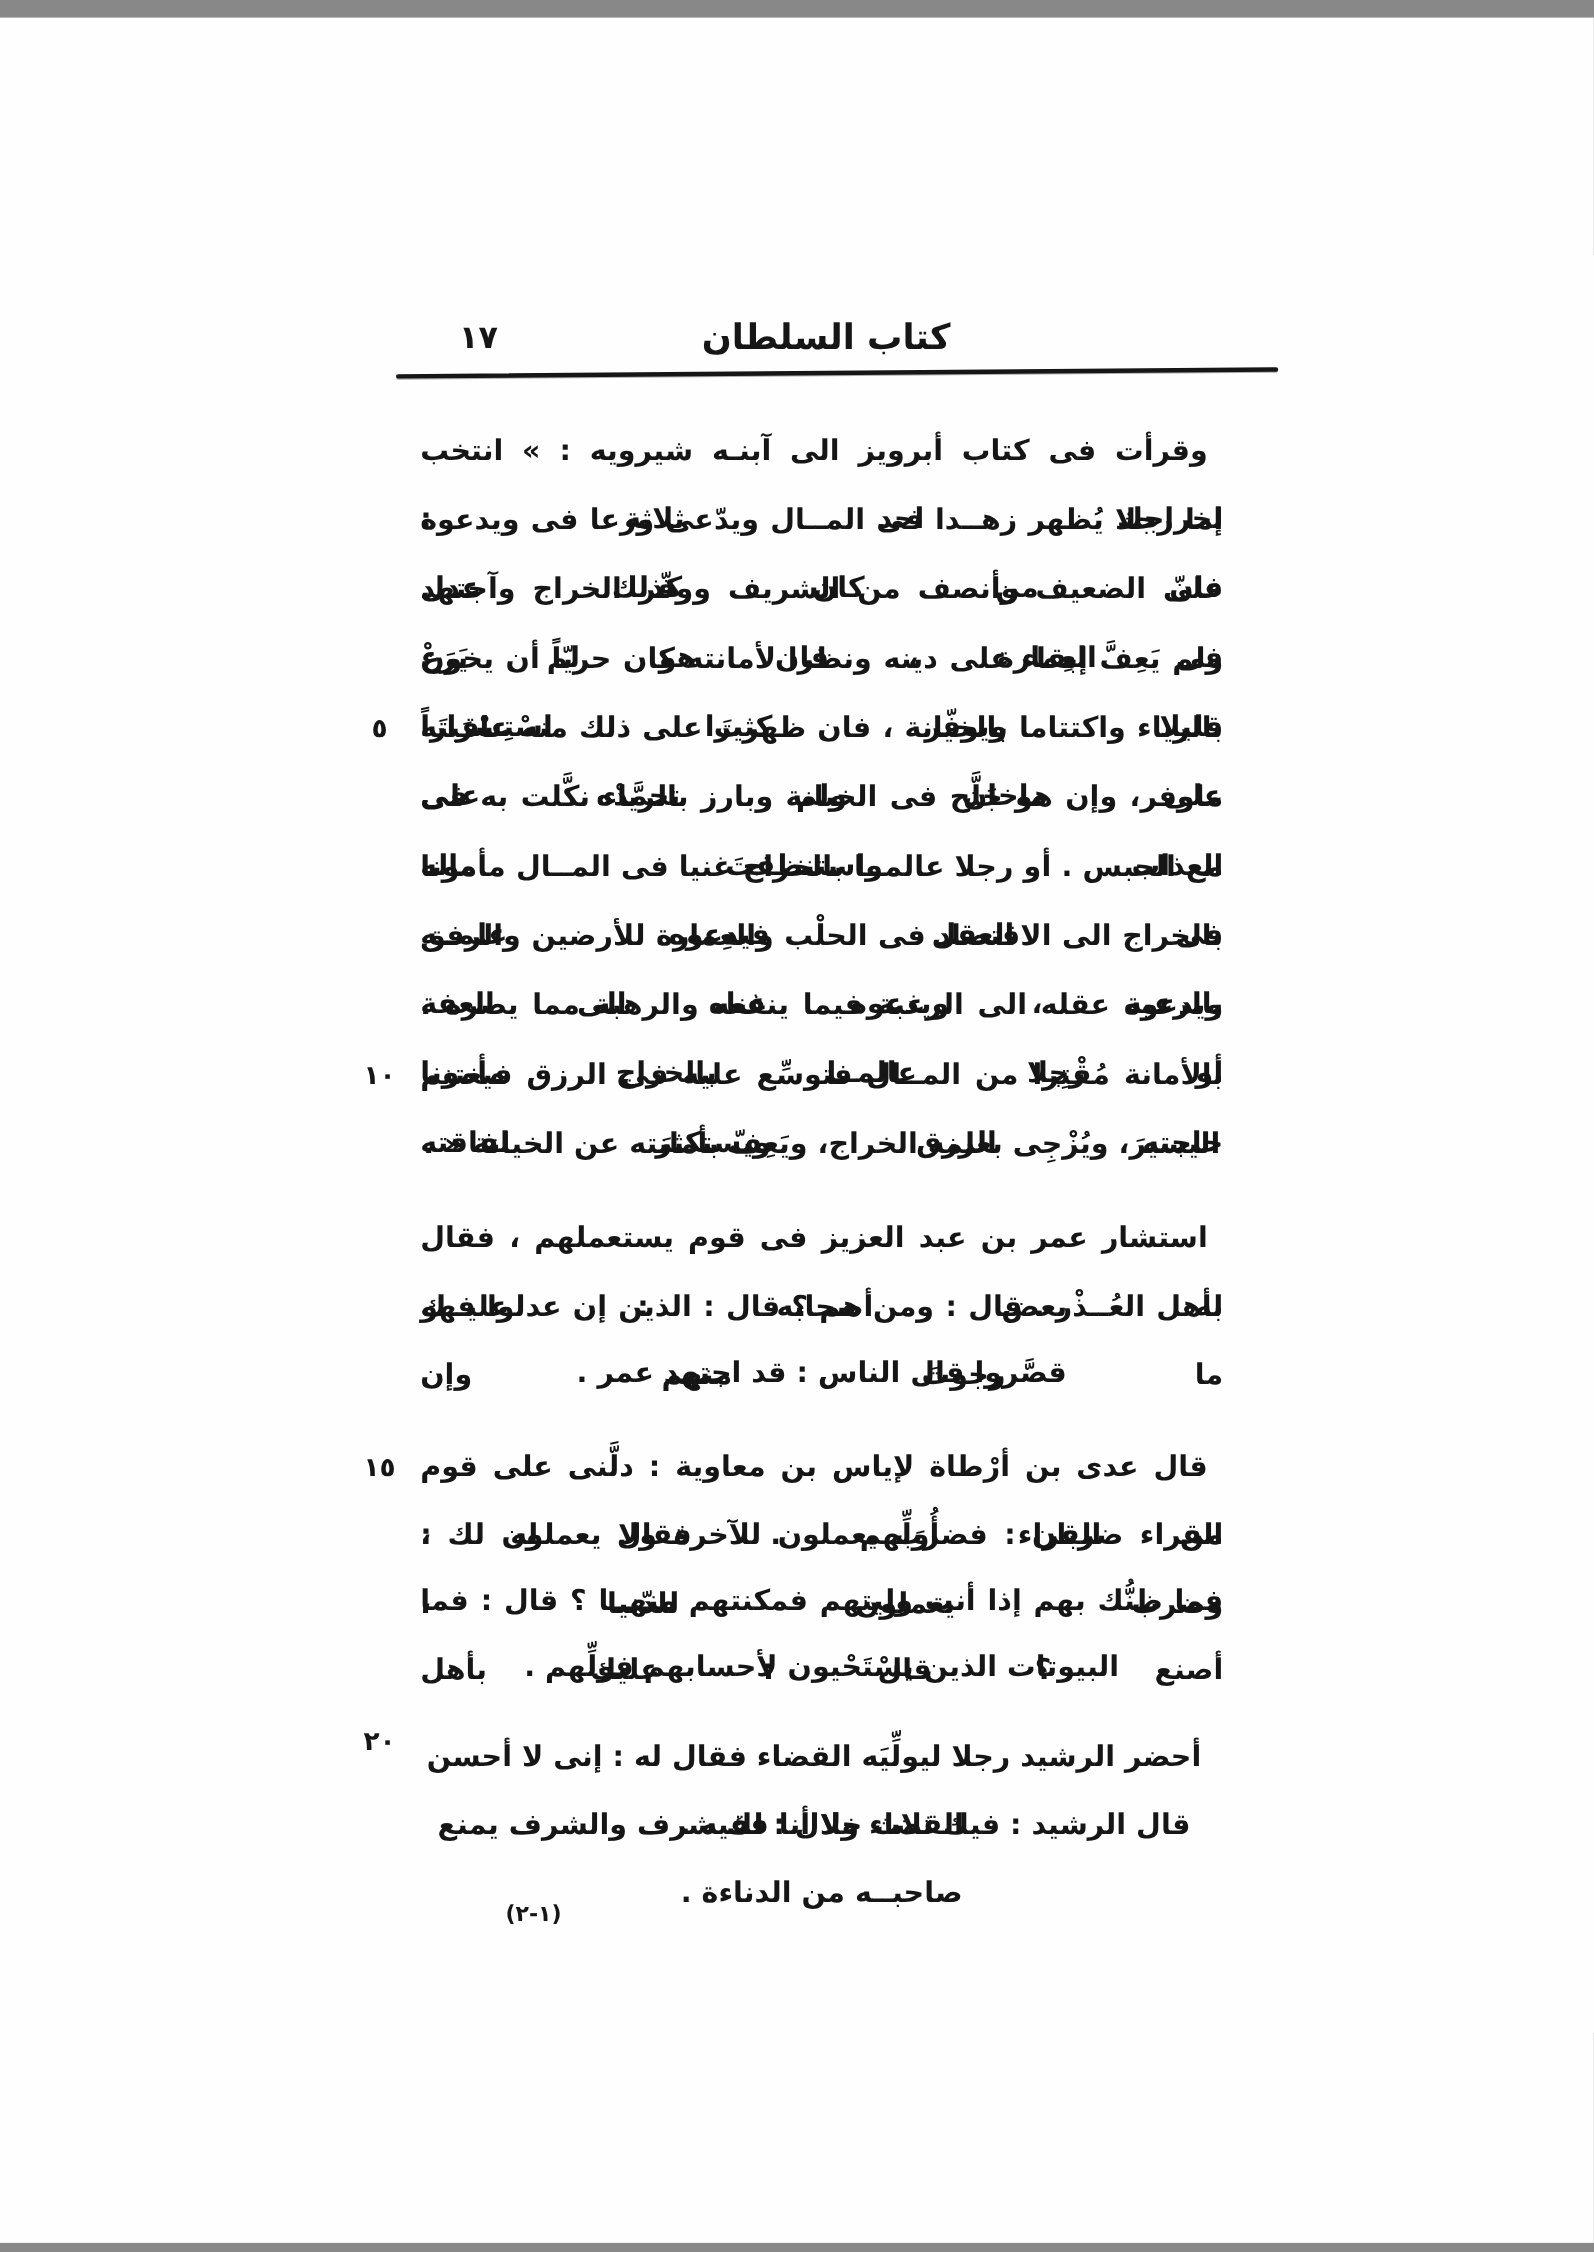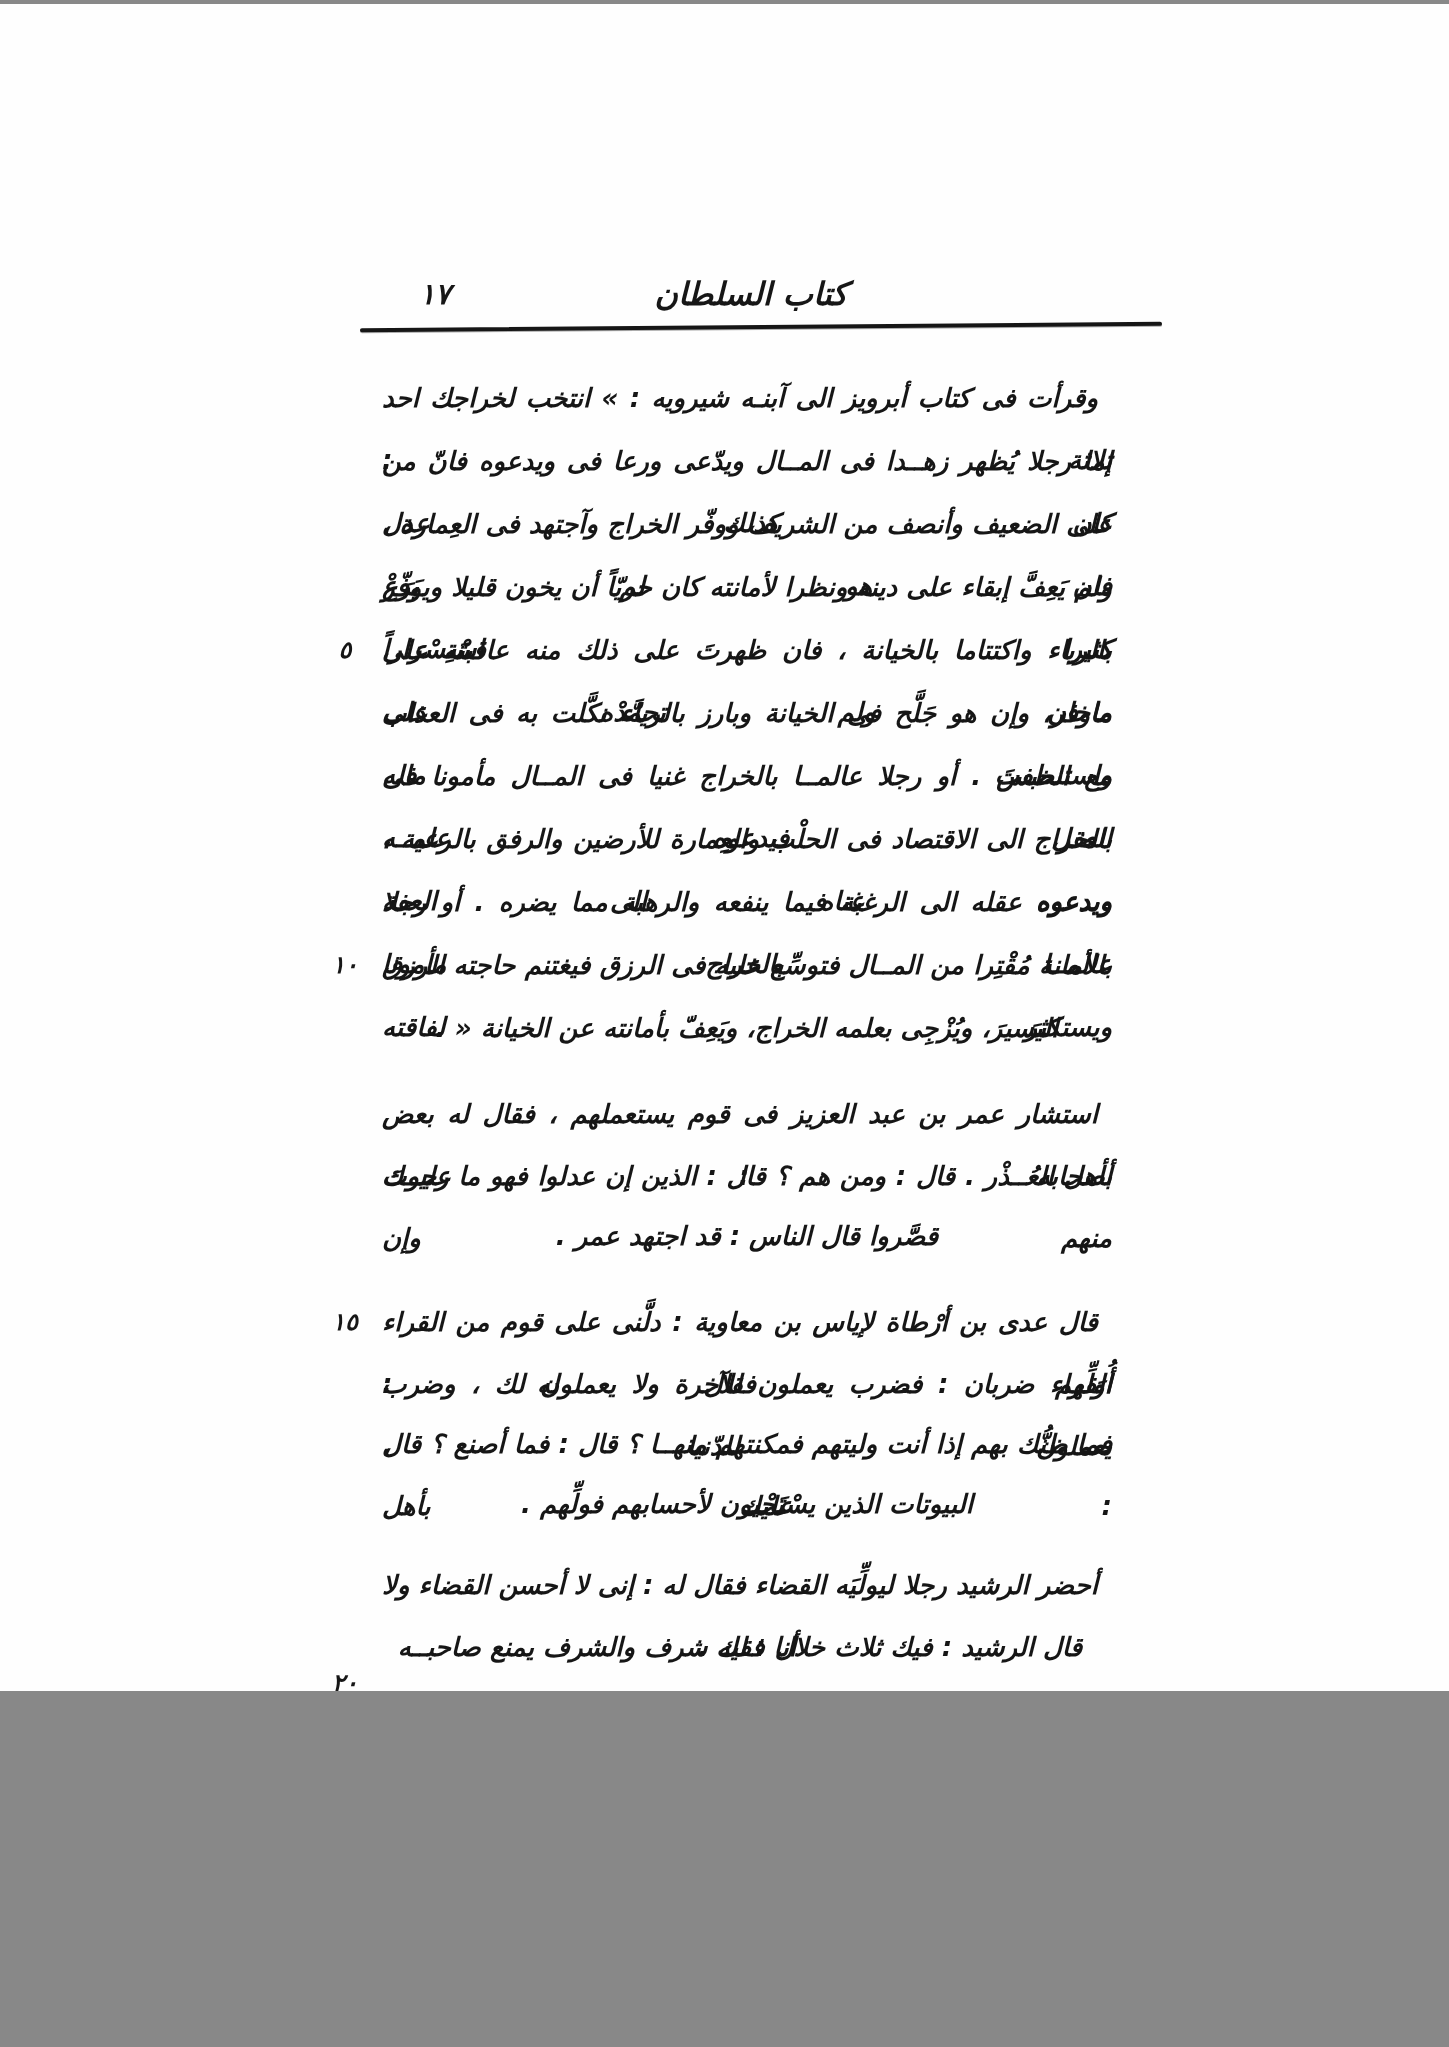--- a/index.html
+++ b/index.html
@@ -2,27 +2,26 @@
 <html lang="ar" style="--ink: #161616; --paper: #fefefe;"><head>
 <meta charset="utf-8">
 <style>
   :root{
     --ink:#161616;
     --paper:#fefefe;
   }
   html,body{margin:0;padding:0;background:#888;}
   .page{
     position:relative;
-    width:1449px;height:1687px;
-    margin:4px auto;
+    width:1449px;height:2023px;
+    margin:16px auto;
     background:var(--paper);
     overflow:hidden;
     font-family:"DejaVu Sans",sans-serif;
     color:var(--ink);
-    font-style:italic;
   }
   
   .page-number{
     position:absolute;left:395px;top:268px;width:80px;
     font-size:29px;font-weight:bold;text-align:center;line-height:44px;
   }
   .book-title{
     position:absolute;left:551px;top:266px;width:400px;
     direction:rtl;text-align:center;
     font-size:32px;font-weight:bold;line-height:48px;
@@ -70,21 +69,21 @@
 
   <div>
     <div class="page-number">١٧</div>
     <div class="book-title">كتاب السلطان</div>
     <div class="header-rule"></div>
   </div>
 
   <div class="margin-num" style="top:615px">٥</div>
   <div class="margin-num" style="top:930px">١٠</div>
   <div class="margin-num" style="top:1287px">١٥</div>
-  <div class="margin-num" style="top:1648px">٢٠</div>
+  <div class="margin-num" style="top:1536px">٢٠</div>
 
   <div>
     <div class="line full first" style="top:363px">وقرأت فى كتاب أبرويز الى آبنـه شيرويه : » انتخب لخراجك احد ثلاثة :</div>
     <div class="line full" style="top:426px">إما رجلا يُظهر زهــدا فى المــال ويدّعى ورعا فى ويدعوه فانّ من كان كذلك عدل</div>
     <div class="line full" style="top:489px">على الضعيف وأنصف من الشريف ووفّر الخراج وآجتهد فى العِمارة ، فان هو لم يَرَعْ</div>
     <div class="line full" style="top:552px">ولم يَعِفَّ إبقاء على دينه ونظرا لأمانته كان حريّاً أن يخون قليلا ويوفّر كثيرا اسْتِسْرَاراً</div>
     <div class="line full" style="top:615px">بالرياء واكتتاما بالخيانة ، فان ظهرتَ على ذلك منه عاقبتَه على ماخان ولم تحمَّدْه على</div>
     <div class="line full" style="top:678px">ماوفر، وإن هو جَلَّح فى الخيانة وبارز بالرياء نكَّلت به فى العذاب واستنظفتَ ماله</div>
     <div class="line full" style="top:741px">مع الحبس . أو رجلا عالمــا بالخراج غنيا فى المــال مأمونا فى العقل فيدعوه علمــه</div>
     <div class="line full" style="top:804px">بالخراج الى الاقتصاد فى الحلْب والعِمارة للأرضين والرفق بالرعية ، ويدعوه غناه الى العفة</div>

